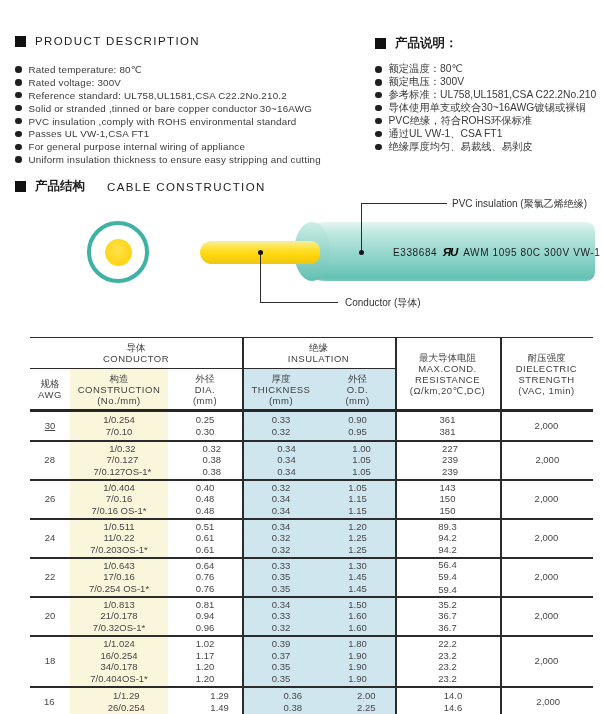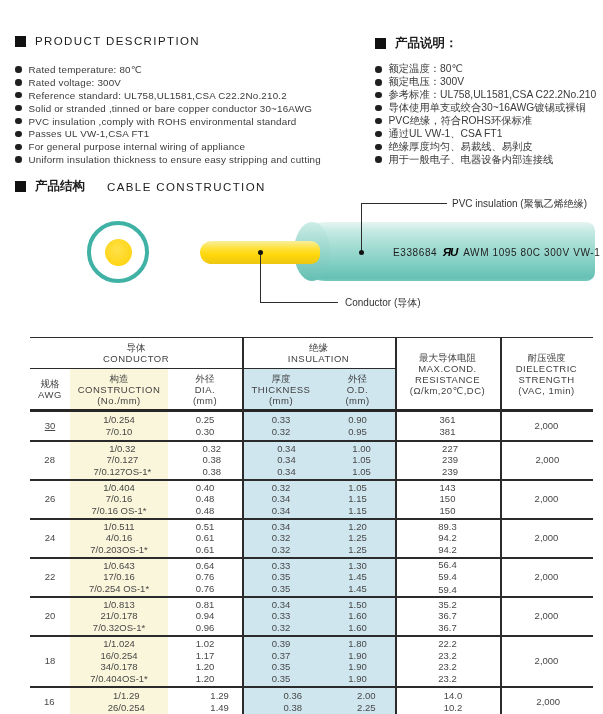--- a/index.html
+++ b/index.html
@@ -131,24 +131,20 @@
         <div class="btxt btxt-cn">PVC绝缘，符合ROHS环保标准</div>
       </div>
       <div class="bline">
         <div class="bdot"></div>
         <div class="btxt btxt-cn">通过UL VW-1、CSA FT1</div>
       </div>
       <div class="bline">
         <div class="bdot"></div>
         <div class="btxt btxt-cn">绝缘厚度均匀、易裁线、易剥皮</div>
       </div>
-      <div class="bline">
-        <div class="bdot"></div>
-        <div class="btxt btxt-cn">用于一般电子、电器设备内部连接线</div>
-      </div>
     </div>
 </div>
 
 <div class="abs sec-title" style="left:15px; top:178px;">
   <span class="sq"></span>
   <span class="t-cn">产品结构</span>
   <span class="t-en" style="margin-left:22px;">CABLE CONSTRUCTION</span>
 </div>
 
 <div class="abs ring"></div>
@@ -322,21 +318,21 @@
         <div class="tcell" style="width: 93px;">
           <div>2,000</div>
         </div>
       </div>
       <div class="trow" style="height: 39px;">
         <div class="tcell" style="width: 40px;">
           <div>24</div>
         </div>
         <div class="tcell" style="width: 98px;">
           <div>1/0.511</div>
-          <div>4/0.16</div>
+          <div>11/0.22</div>
           <div>7/0.203OS-1*</div>
         </div>
         <div class="tcell" style="width: 74px;">
           <div>0.51</div>
           <div>0.61</div>
           <div>0.61</div>
         </div>
         <div class="tcell" style="width: 78px;">
           <div>0.34</div>
           <div>0.32</div>
@@ -475,20 +471,20 @@
         <div class="tcell" style="width: 78px;">
           <div>0.36</div>
           <div>0.38</div>
         </div>
         <div class="tcell" style="width: 75px;">
           <div>2.00</div>
           <div>2.25</div>
         </div>
         <div class="tcell" style="width: 105px;">
           <div>14.0</div>
-          <div>10.2</div>
+          <div>14.6</div>
         </div>
         <div class="tcell" style="width: 93px;">
           <div>2,000</div>
         </div>
       </div>
     </div>
 </div>
 
 </body></html>

